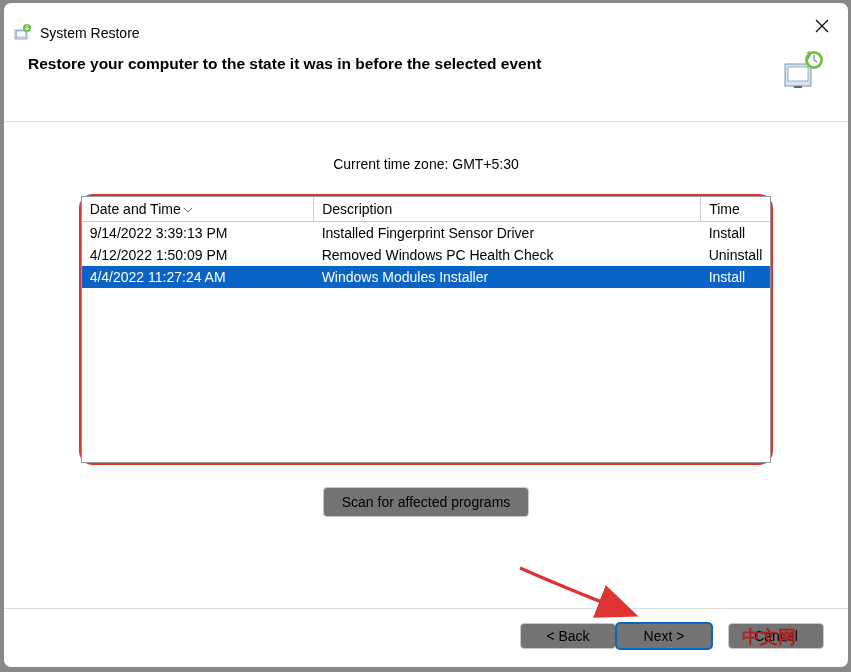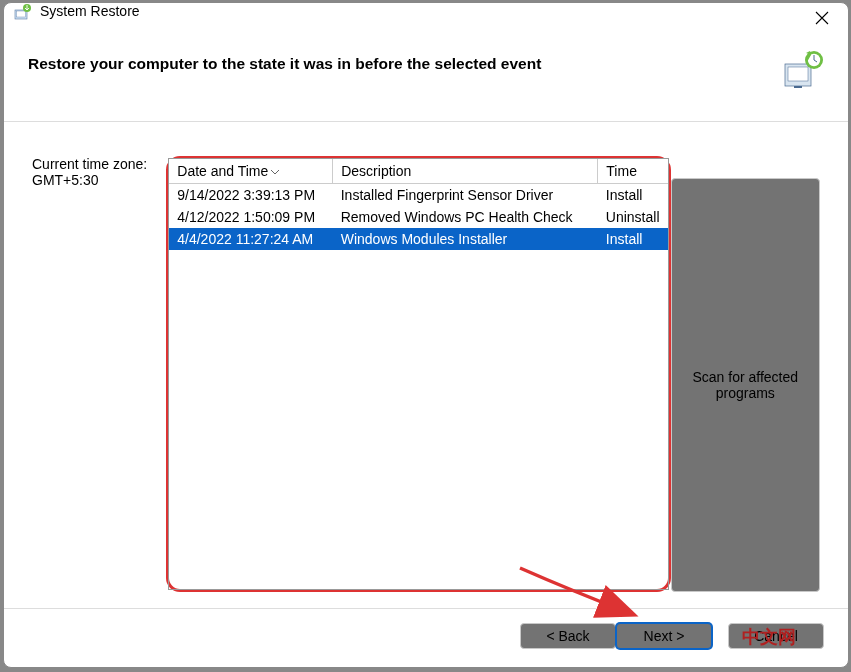--- a/index.html
+++ b/index.html
@@ -17,21 +17,21 @@
       width: 846px; height: 666px;
       background: #fff;
       border: 1px solid #888;
       border-radius: 8px;
       display: flex;
       flex-direction: column;
       overflow: hidden;
     }
     .titlebar {
       display: flex;
-      align-items: flex-start;
+      align-items: flex-end;
       height: 38px;
       padding: 0 4px 0 10px;
     }
     .titlebar-icon {
       width: 18px; height: 18px;
       margin-right: 8px;
       display: inline-flex;
     }
     .title { font-size: 14px; color: #000; }
     .close-btn {
@@ -57,21 +57,22 @@
       padding-top: 6px;
     }
     .restore-icon {
       width: 42px; height: 42px;
       flex-shrink: 0;
     }
     .content {
       padding: 34px 28px 16px 28px;
       flex: 1;
       display: flex;
-      flex-direction: row;
+      flex-direction: column;
+      align-items: center;
     }
     .tz-label {
       font-size: 14px;
       color: #000;
       margin-bottom: 22px;
     }
     .table-wrap {
       position: relative;
       border: 3px solid #d33;
       border-radius: 14px;

